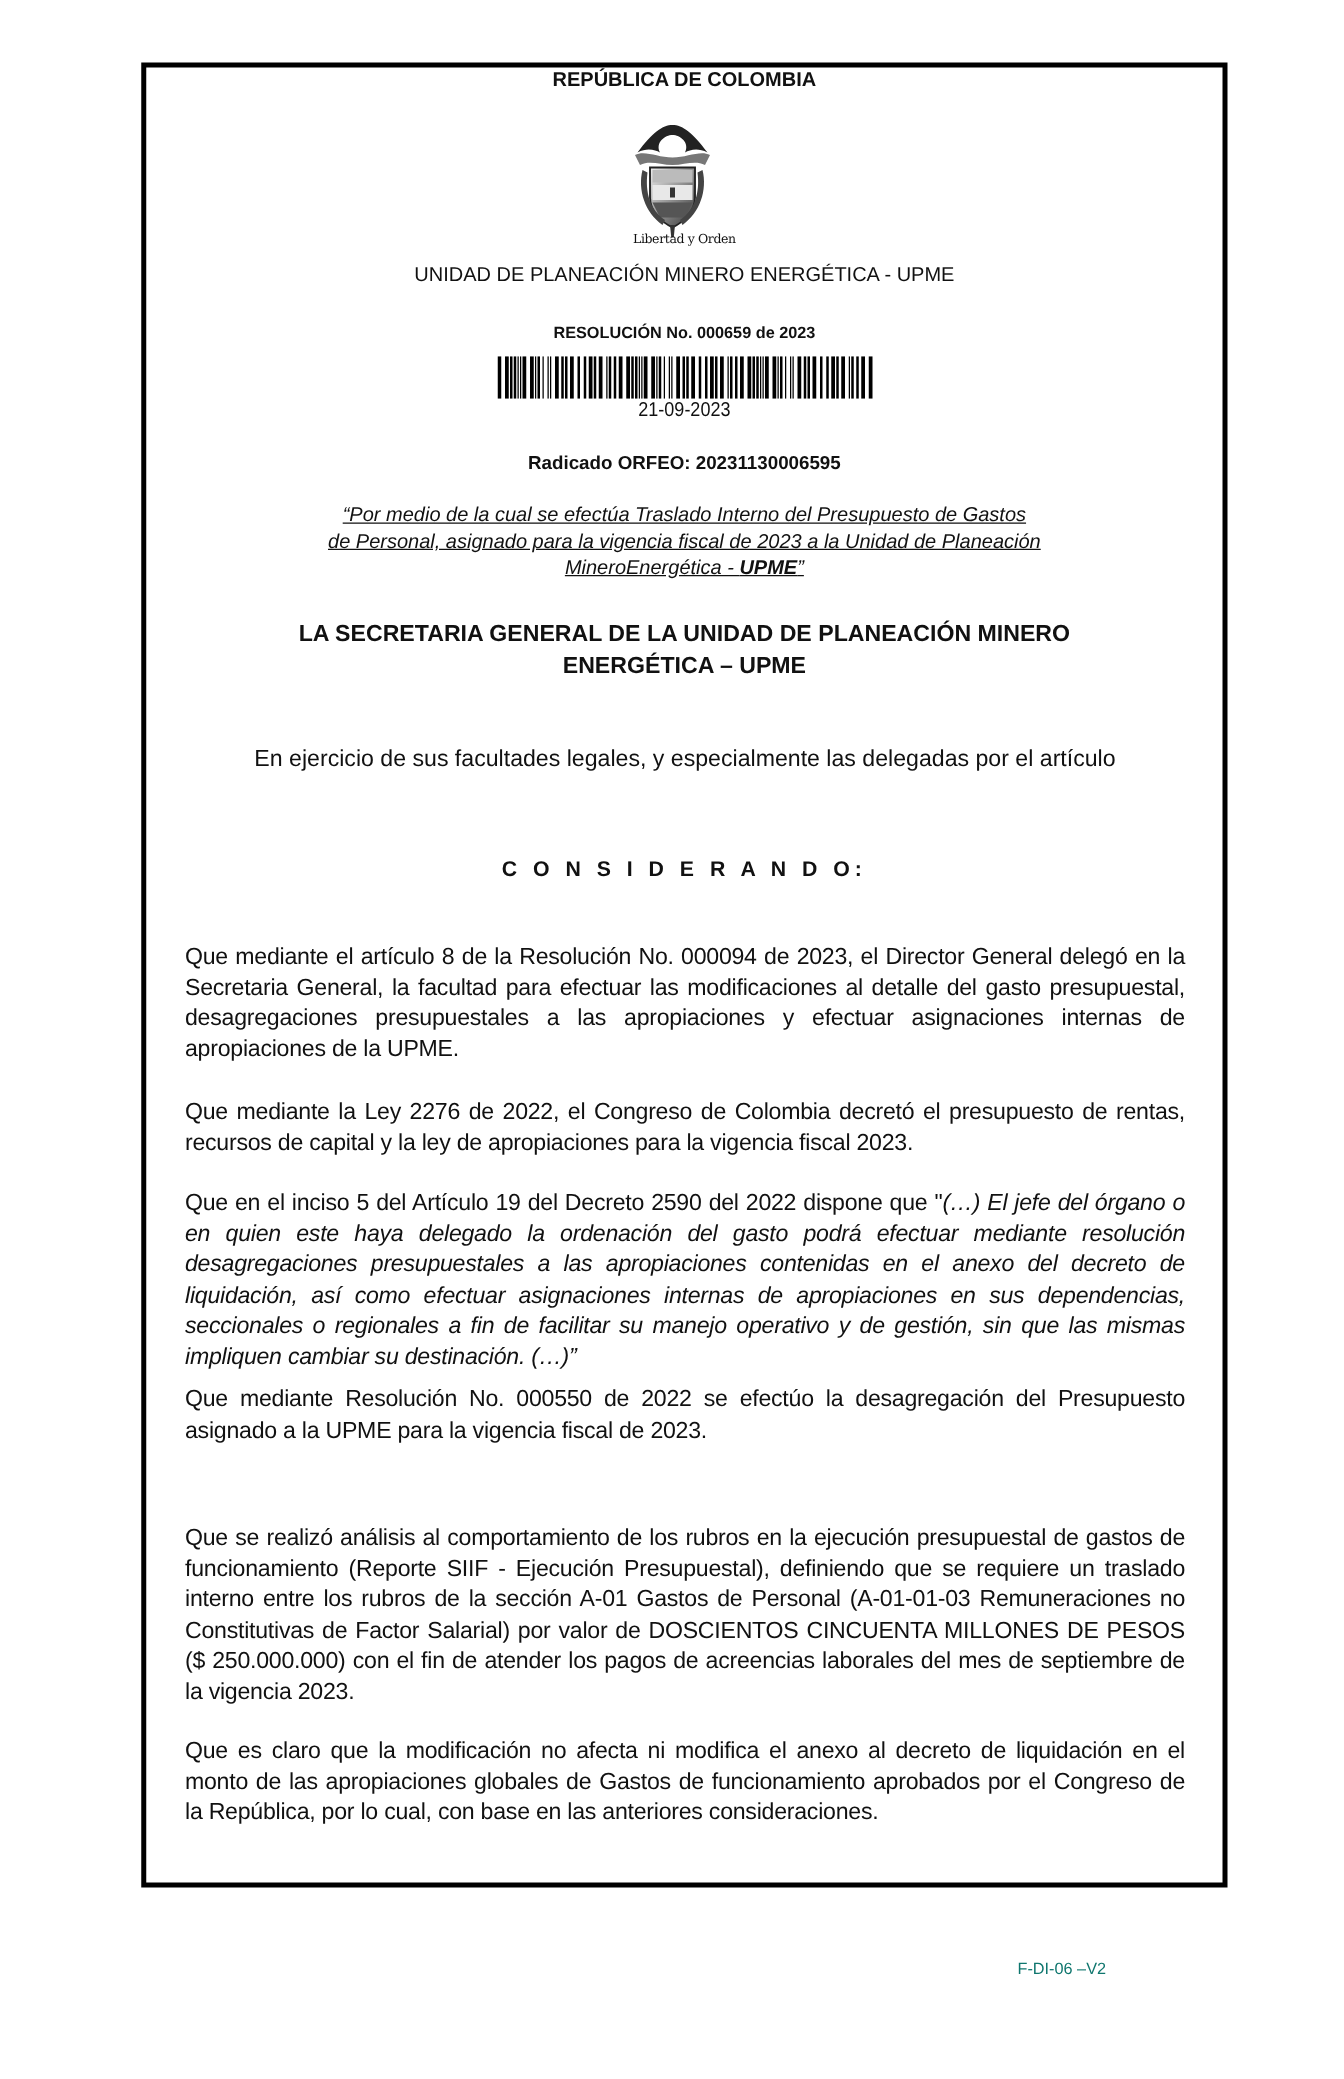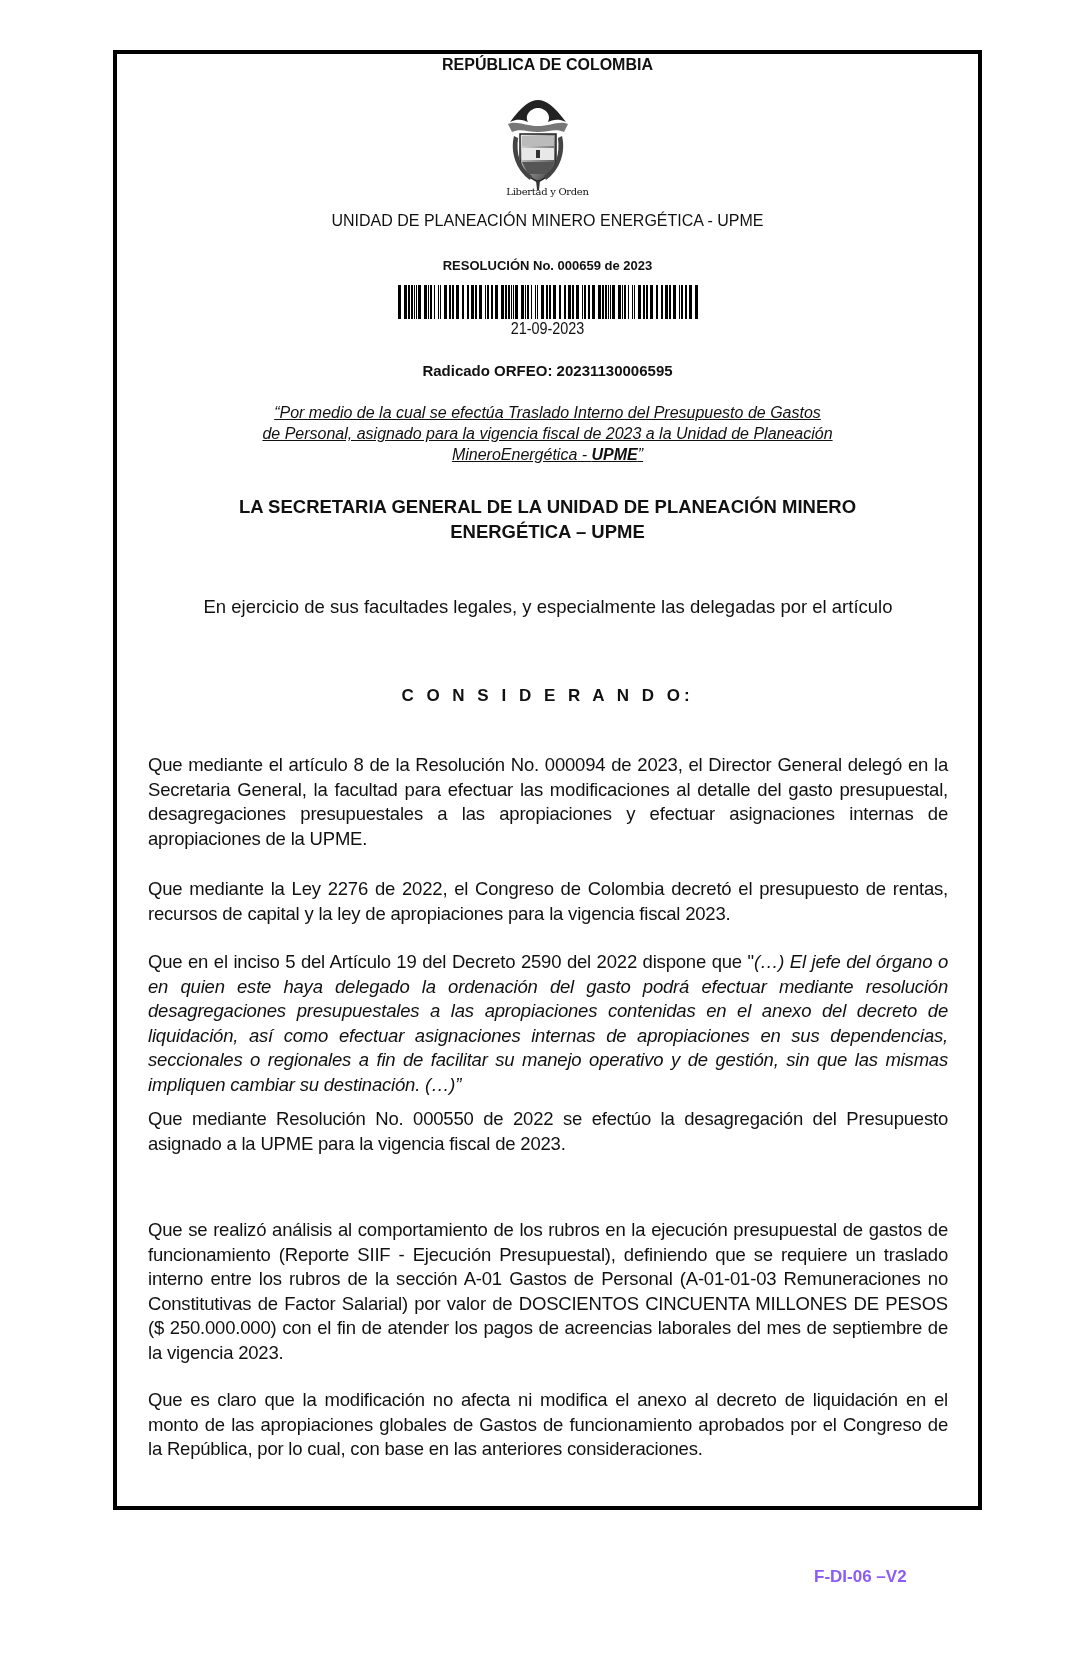--- a/index.html
+++ b/index.html
@@ -20,21 +20,21 @@
            line-height:21px; text-decoration:underline; }
   .quote b { font-style:italic; }
   .authority { top:494px; left:160px; width:775px; font-size:18.5px; font-weight:bold; line-height:25px; }
   .preamble { top:594px; left:148px; width:800px; font-size:18.5px; line-height:25px; }
   .consid { top:686px; font-size:17px; font-weight:bold; letter-spacing:4px; }
   .body { position:absolute; left:148px; width:800px; font-size:18.5px; line-height:24.5px;
           text-align:justify; letter-spacing:-0.2px; }
   .p1 { top:753px; } .p2 { top:877px; } .p3 { top:950px; } .p4 { top:1107px; }
   .p5 { top:1218px; } .p6 { top:1388px; }
   .it { font-style:italic; }
-  .footer-code { position:absolute; left:814px; top:1567px; font-size:17px; font-weight:bold; color:#8b5cf6; }
+  .footer-code { position:absolute; left:814px; top:1567px; font-size:13px; font-weight:normal; color:#0f766e; }
 </style>
 </head>
 <body>
 
 <div class="frame"></div>
 
 <div class="c rep">REPÚBLICA DE COLOMBIA</div>
 
 <svg class="crest" viewBox="0 0 72 104">
   <defs>

